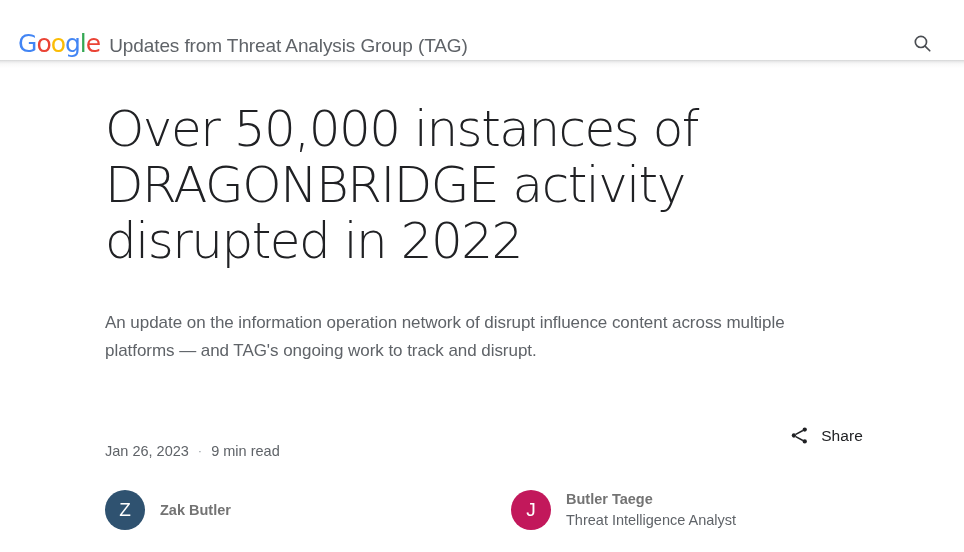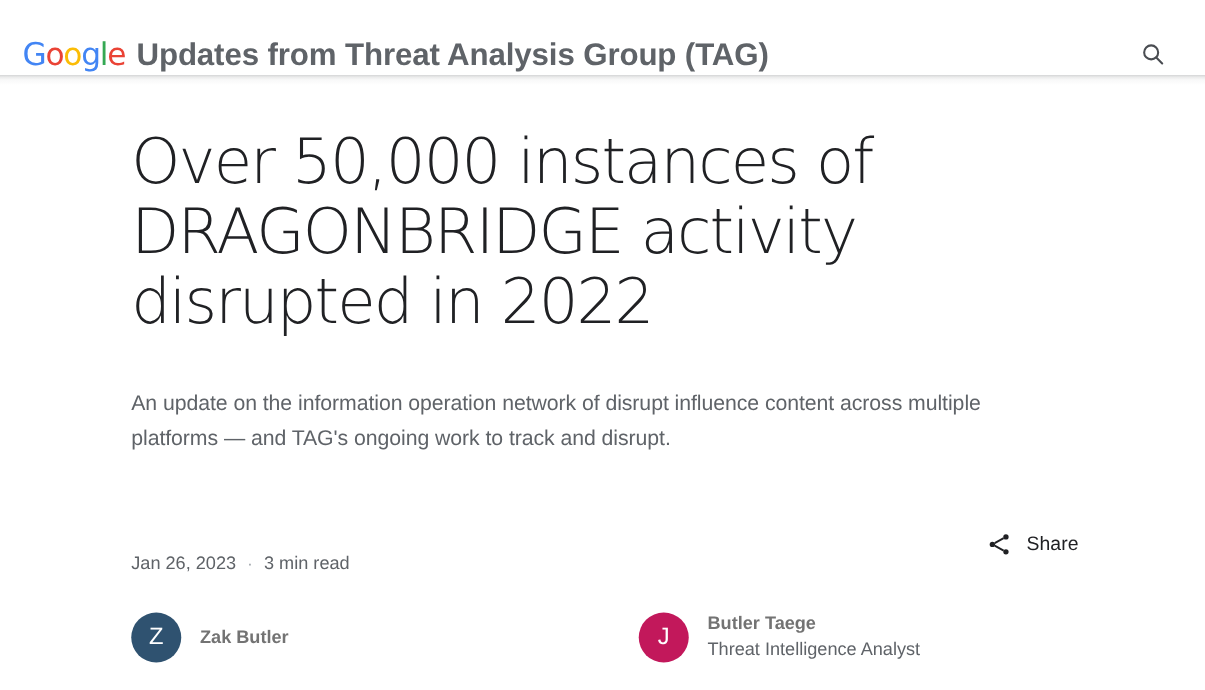--- a/index.html
+++ b/index.html
@@ -52,22 +52,22 @@
     font-family: "DejaVu Sans", "Liberation Sans", sans-serif;
     font-size: 25px;
     letter-spacing: -1.0px;
     line-height: 1;
     white-space: nowrap;
     user-select: none;
   }
   .google-logo span { display: inline; }
 
   .header-title {
-    font-size: 25px;
-    font-weight: 700;
+    font-size: 19px;
+    font-weight: 400;
     color: #5f6368;
     letter-spacing: -0.1px;
     white-space: nowrap;
     line-height: 1;
   }
 
   .search-btn {
     width: 40px;
     height: 40px;
     border: none;
@@ -226,21 +226,21 @@
 
 
     <h1 class="headline">Over 50,000 instances of DRAGONBRIDGE activity disrupted in 2022</h1>
 
     <p class="standfirst">An update on the information operation network of disrupt influence content across multiple platforms — and TAG's ongoing work to track and disrupt.</p>
 
     <div class="meta-row">
       <div class="meta-left">
         <span>Jan 26, 2023</span>
         <span class="meta-dot">·</span>
-        <span>3 min read</span>
+        <span>9 min read</span>
       </div>
 
       <button class="share-btn">
         <svg width="21" height="21" viewBox="0 0 24 24">
           <circle cx="18" cy="5.2" r="2.45" fill="#202124"></circle>
           <circle cx="18" cy="18.8" r="2.45" fill="#202124"></circle>
           <circle cx="5.6" cy="12" r="2.45" fill="#202124"></circle>
           <line x1="7.7" y1="10.8" x2="15.9" y2="6.3" stroke="#202124" stroke-width="1.7"></line>
           <line x1="7.7" y1="13.2" x2="15.9" y2="17.7" stroke="#202124" stroke-width="1.7"></line>
         </svg>

